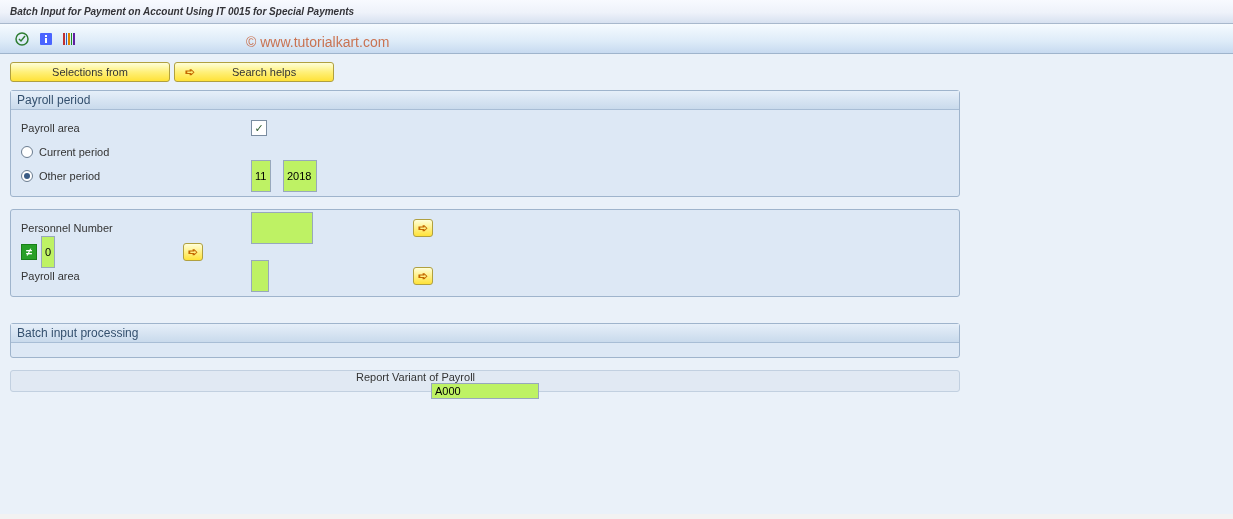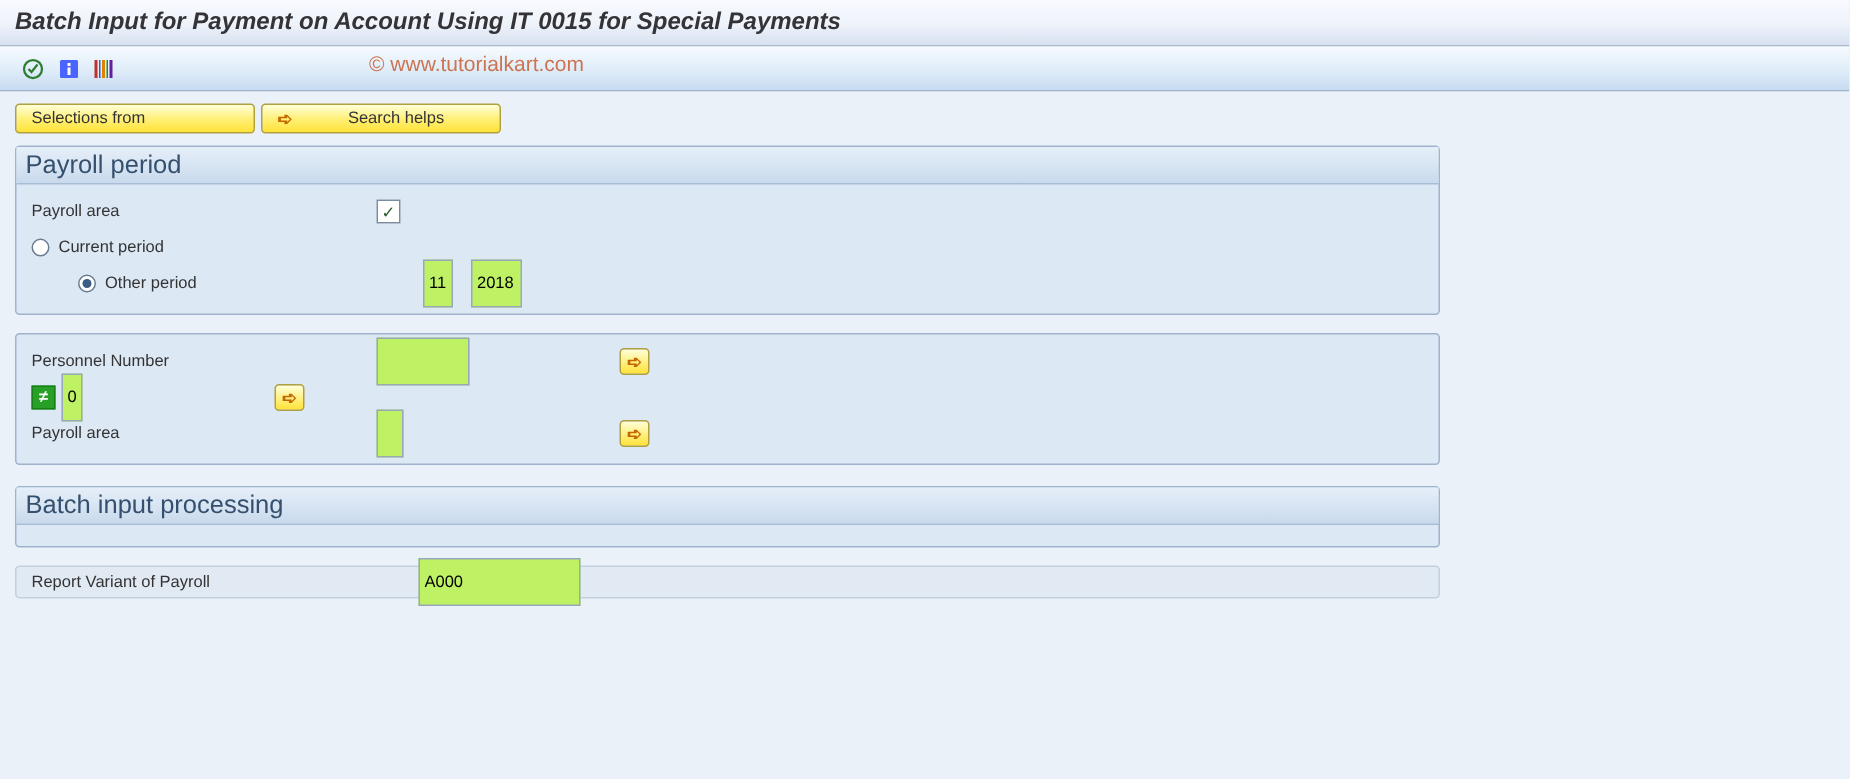--- a/index.html
+++ b/index.html
@@ -7,21 +7,21 @@
     margin: 0;
     font-family: Arial, sans-serif;
     font-size: 11px;
     background: #f2f2f2;
     color: #333;
   }
   .titlebar {
     background: linear-gradient(to bottom, #f8faff 0%, #eef2fa 55%, #d7e1f0 100%);
     border-bottom: 1px solid #a8b8cc;
     padding: 6px 10px;
-    font-size: 16px;
+    font-size: 10px;
     font-style: italic;
     font-weight: bold;
     color: #333338;
   }
   .watermark {
     position: absolute;
     left: 246px;
     top: 34px;
     color: #c2410c;
     opacity: 0.7;
@@ -73,21 +73,21 @@
     margin: 2px 10px 12px 10px;
     width: 950px;
     background: #dde8f5;
     border: 1px solid #9fb4cc;
     border-radius: 3px;
   }
   .groupbox-head {
     background: linear-gradient(to bottom,#e6eff9,#c9daec);
     border-bottom: 1px solid #a8bdd5;
     padding: 2px 6px;
-    font-size: 17px;
+    font-size: 12px;
     color:#34506e;
   }
   .groupbox-body {
     padding: 6px 10px 8px 10px;
   }
   .row {
     display: flex;
     align-items: center;
     height: 24px;
   }
@@ -129,20 +129,21 @@
   }
   .plain-row {
     margin: 2px 10px;
     width: 950px;
     background: #e1e9f3;
     border:1px solid #c2d0e0;
     height: 22px;
     display:flex;align-items:center;
     padding: 0 10px;
     border-radius:3px;
+    flex-direction:column;
   }
   svg { display:block; }
 </style>
 </head>
 <body>
 
 <div class="titlebar">
   <span>Batch Input for Payment on Account Using IT 0015 for Special Payments</span>
 </div>
 
@@ -169,21 +170,21 @@
         <rect x="11" y="1" width="2" height="12" fill="#6020a0"></rect>
       </svg>
   </span>
 </div>
 
 <div class="watermark">© www.tutorialkart.com</div>
 
 <div class="workspace">
 
   <div class="button-row">
-    <div class="sap-btn" style="width:160px;justify-content:flex-start;">
+    <div class="sap-btn" style="width:160px;justify-content:center;">
       <span>Selections from</span>
     </div>
     <div class="sap-btn" style="width:160px;">
       <span class="arrow">➪</span>
       <span style="flex:1;text-align:center;">Search helps</span>
     </div>
   </div>
 
   <div class="groupbox">
     <div class="groupbox-head">Payroll period</div>
@@ -194,21 +195,21 @@
           <span>✓</span>
         </span>
       </div>
       <div class="row">
         <span style="display:flex;align-items:center;width:230px;">
           <span class="radio"></span>
           <span>Current period</span>
         </span>
       </div>
       <div class="row">
-        <span style="display:flex;align-items:center;width:230px;margin-left:31px;">
+        <span style="display:flex;align-items:center;width:230px;">
           <span class="radio">
               <span class="dot"></span>
             </span>
           <span>Other period</span>
         </span>
         <input class="txt" style="width: 20px;" value="11">
         <input class="txt" style="width: 34px; margin-left: 12px;" value="2018">
       </div>
     </div>
   </div>
@@ -232,21 +233,21 @@
       <div class="row">
         <span class="lbl">Payroll area</span>
         <input class="txt" style="width: 18px;">
         <span class="multi-btn" style="margin-left:144px;">
           <span>➪</span>
         </span>
       </div>
     </div>
   </div>
 
-  <div class="groupbox" style="margin-top:14px;">
+  <div class="groupbox" style="margin-top:26px;">
     <div class="groupbox-head">Batch input processing</div>
     <div class="groupbox-body">
     </div>
   </div>
 
   <div class="plain-row">
     <span style="width:258px;">Report Variant of Payroll</span>
     <input class="txt" style="width: 108px;" value="A000">
   </div>
 

